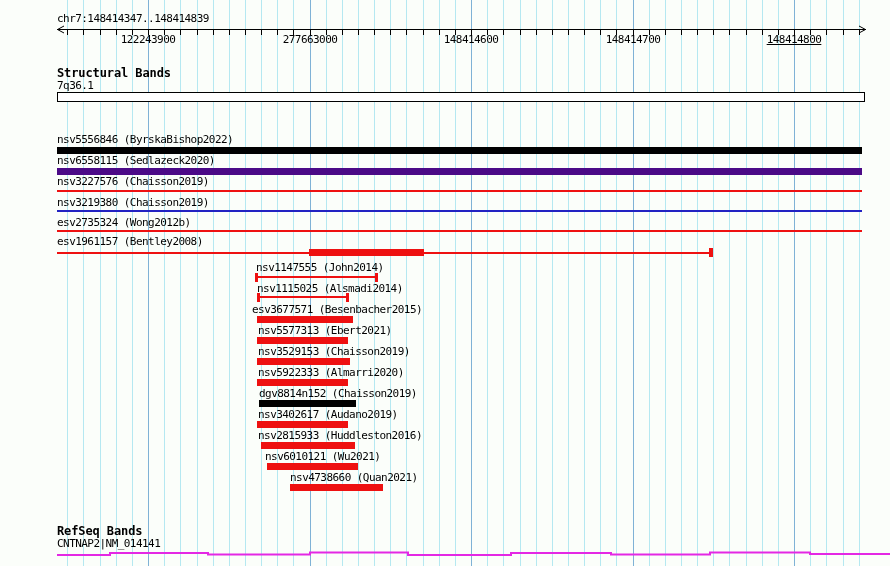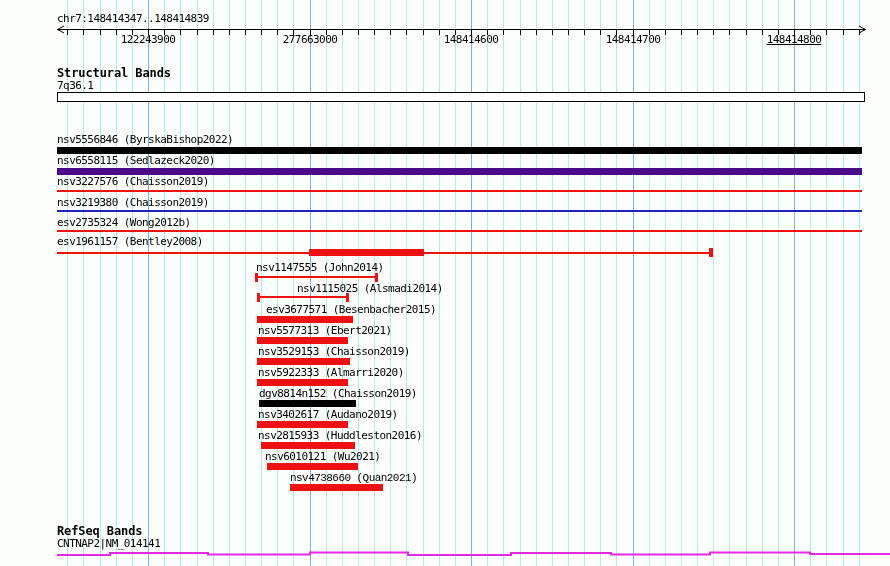--- a/index.html
+++ b/index.html
@@ -158,40 +158,40 @@
       <div class="txt" style="left: 57px; top: 217px;">esv2735324 (Wong2012b)</div>
       <div style="position: absolute; left: 57px; top: 230px; width: 805px; height: 2px; background: rgb(238, 17, 17);"></div>
       <div class="txt" style="left: 57px; top: 236px;">esv1961157 (Bentley2008)</div>
       <div style="position: absolute; left: 57px; top: 252px; width: 656px; height: 2px; background: rgb(238, 17, 17);"></div>
       <div style="position: absolute; left: 309px; top: 249px; width: 115px; height: 7px; background: rgb(238, 17, 17);"></div>
       <div style="position: absolute; left: 709px; top: 248px; width: 4px; height: 9px; background: rgb(238, 17, 17);"></div>
       <div class="txt" style="left: 256px; top: 262px;">nsv1147555 (John2014)</div>
       <div style="position: absolute; left: 255px; top: 276px; width: 123px; height: 2px; background: rgb(238, 17, 17);"></div>
       <div style="position: absolute; left: 255px; top: 273px; width: 3px; height: 9px; background: rgb(238, 17, 17);"></div>
       <div style="position: absolute; left: 375px; top: 273px; width: 3px; height: 9px; background: rgb(238, 17, 17);"></div>
-      <div class="txt" style="left: 257px; top: 283px; margin-left: 40px;">nsv1115025 (Alsmadi2014)</div>
+      <div class="txt" style="left: 257px; top: 283px;">nsv1115025 (Alsmadi2014)</div>
       <div style="position: absolute; left: 257px; top: 296px; width: 92px; height: 2px; background: rgb(238, 17, 17);"></div>
       <div style="position: absolute; left: 257px; top: 293px; width: 3px; height: 9px; background: rgb(238, 17, 17);"></div>
       <div style="position: absolute; left: 346px; top: 293px; width: 3px; height: 9px; background: rgb(238, 17, 17);"></div>
-      <div class="txt" style="left: 266px; top: 304px;">esv3677571 (Besenbacher2015)</div>
+      <div class="txt" style="left: 252px; top: 304px;">esv3677571 (Besenbacher2015)</div>
       <div style="position: absolute; left: 257px; top: 316px; width: 96px; height: 7px; background: rgb(238, 17, 17);"></div>
       <div class="txt" style="left: 258px; top: 325px;">nsv5577313 (Ebert2021)</div>
       <div style="position: absolute; left: 257px; top: 337px; width: 91px; height: 7px; background: rgb(238, 17, 17);"></div>
       <div class="txt" style="left: 258px; top: 346px;">nsv3529153 (Chaisson2019)</div>
       <div style="position: absolute; left: 257px; top: 358px; width: 93px; height: 7px; background: rgb(238, 17, 17);"></div>
       <div class="txt" style="left: 258px; top: 367px;">nsv5922333 (Almarri2020)</div>
       <div style="position: absolute; left: 257px; top: 379px; width: 91px; height: 7px; background: rgb(238, 17, 17);"></div>
       <div class="txt" style="left: 259px; top: 388px;">dgv8814n152 (Chaisson2019)</div>
       <div style="position: absolute; left: 259px; top: 400px; width: 97px; height: 7px; background: rgb(0, 0, 0);"></div>
       <div class="txt" style="left: 258px; top: 409px;">nsv3402617 (Audano2019)</div>
       <div style="position: absolute; left: 257px; top: 421px; width: 91px; height: 7px; background: rgb(238, 17, 17);"></div>
       <div class="txt" style="left: 258px; top: 430px;">nsv2815933 (Huddleston2016)</div>
       <div style="position: absolute; left: 261px; top: 442px; width: 94px; height: 7px; background: rgb(238, 17, 17);"></div>
       <div class="txt" style="left: 265px; top: 451px;">nsv6010121 (Wu2021)</div>
       <div style="position: absolute; left: 267px; top: 463px; width: 91px; height: 7px; background: rgb(238, 17, 17);"></div>
-      <div class="txt" style="left: 290px; top: 472px; font-family: Liberation Mono, monospace;">nsv4738660 (Quan2021)</div>
+      <div class="txt" style="left: 290px; top: 472px;">nsv4738660 (Quan2021)</div>
       <div style="position: absolute; left: 290px; top: 484px; width: 93px; height: 7px; background: rgb(238, 17, 17);"></div>
     </div>
 
   <div class="hdr" style="left:57px; top:525px;">RefSeq Bands</div>
   <div class="txt" style="left:57px; top:538px;">CNTNAP2|NM_014141</div>
 
 </div>
 
 </body></html>

